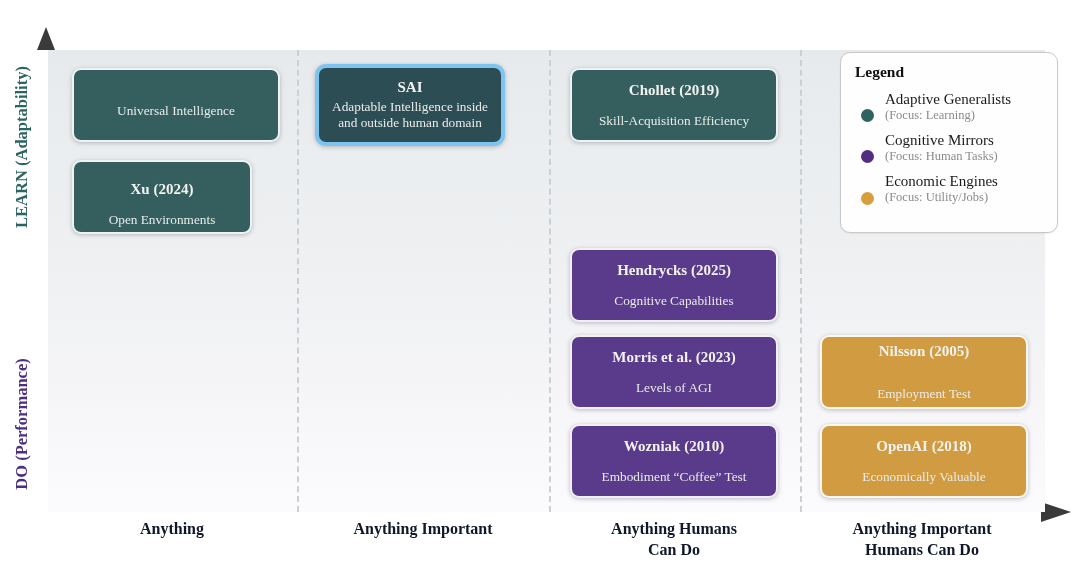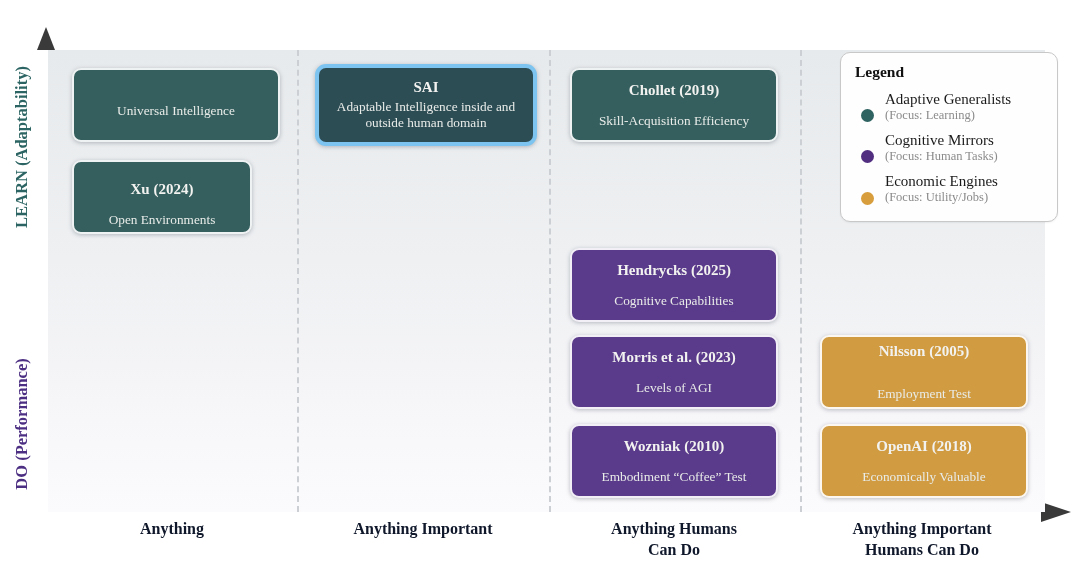--- a/index.html
+++ b/index.html
@@ -41,21 +41,21 @@
   }
   .y-label.learn{left:22px;top:147px;color:#2b6462;}
   .y-label.do{left:22px;top:424px;color:#4c2f82;}
   .x-label{
     position:absolute;width:260px;top:518px;text-align:center;
     font-weight:bold;font-size:16px;line-height:21px;color:#0f172a;
   }
   .legend{
     position:absolute;left:840px;top:52px;width:218px;box-sizing:border-box;
     background:#fefefe;border:1px solid #c8c8c8;border-radius:10px;
-    padding:10px 14px 16px 14px;box-shadow:0 1px 2px rgba(0,0,0,0.06);
+    padding:10px 14px 27px 14px;box-shadow:0 1px 2px rgba(0,0,0,0.06);
   }
   .legend-title{font-weight:bold;font-size:15.5px;color:#111;}
   .legend-item{display:flex;align-items:flex-end;margin-top:10px;}
   .legend-dot{width:13px;height:13px;border-radius:50%;flex:0 0 13px;margin:3px 11px 0 6px;}
   .legend-name{font-size:15px;color:#1a1a1a;line-height:1.12;}
   .legend-focus{font-size:12.5px;color:#8b8b8b;line-height:1.15;}
 </style>
 </head>
 <body>
 
@@ -70,21 +70,21 @@
     <div class="divider d2"></div>
     <div class="divider d3"></div>
     <div id="boxes-layer">
         <div class="box" style="width: 208px; left: 24px; top: 18px; background: rgb(52, 95, 94);">
           <div class="box-sub">Universal Intelligence</div>
         </div>
         <div class="box" style="width: 180px; left: 24px; top: 110px; background: rgb(52, 95, 94); justify-content: flex-end;">
           <div class="box-title">Xu (2024)</div>
           <div class="box-sub">Open Environments</div>
         </div>
-        <div class="box highlight" style="width: 222px; left: 267px; top: 14px; background: rgb(45, 77, 85); border-color: rgb(125, 197, 240);">
+        <div class="box highlight" style="width: 190px; left: 267px; top: 14px; background: rgb(45, 77, 85); border-color: rgb(125, 197, 240);">
           <div class="box-title">SAI</div>
           <div class="box-sub">Adaptable Intelligence inside and outside human domain</div>
         </div>
         <div class="box" style="width: 208px; left: 522px; top: 18px; background: rgb(52, 95, 94);">
           <div class="box-title">Chollet (2019)</div>
           <div class="box-sub">Skill-Acquisition Efficiency</div>
         </div>
         <div class="box" style="width: 208px; left: 522px; top: 198px; background: rgb(90, 58, 138);">
           <div class="box-title">Hendrycks (2025)</div>
           <div class="box-sub">Cognitive Capabilities</div>

